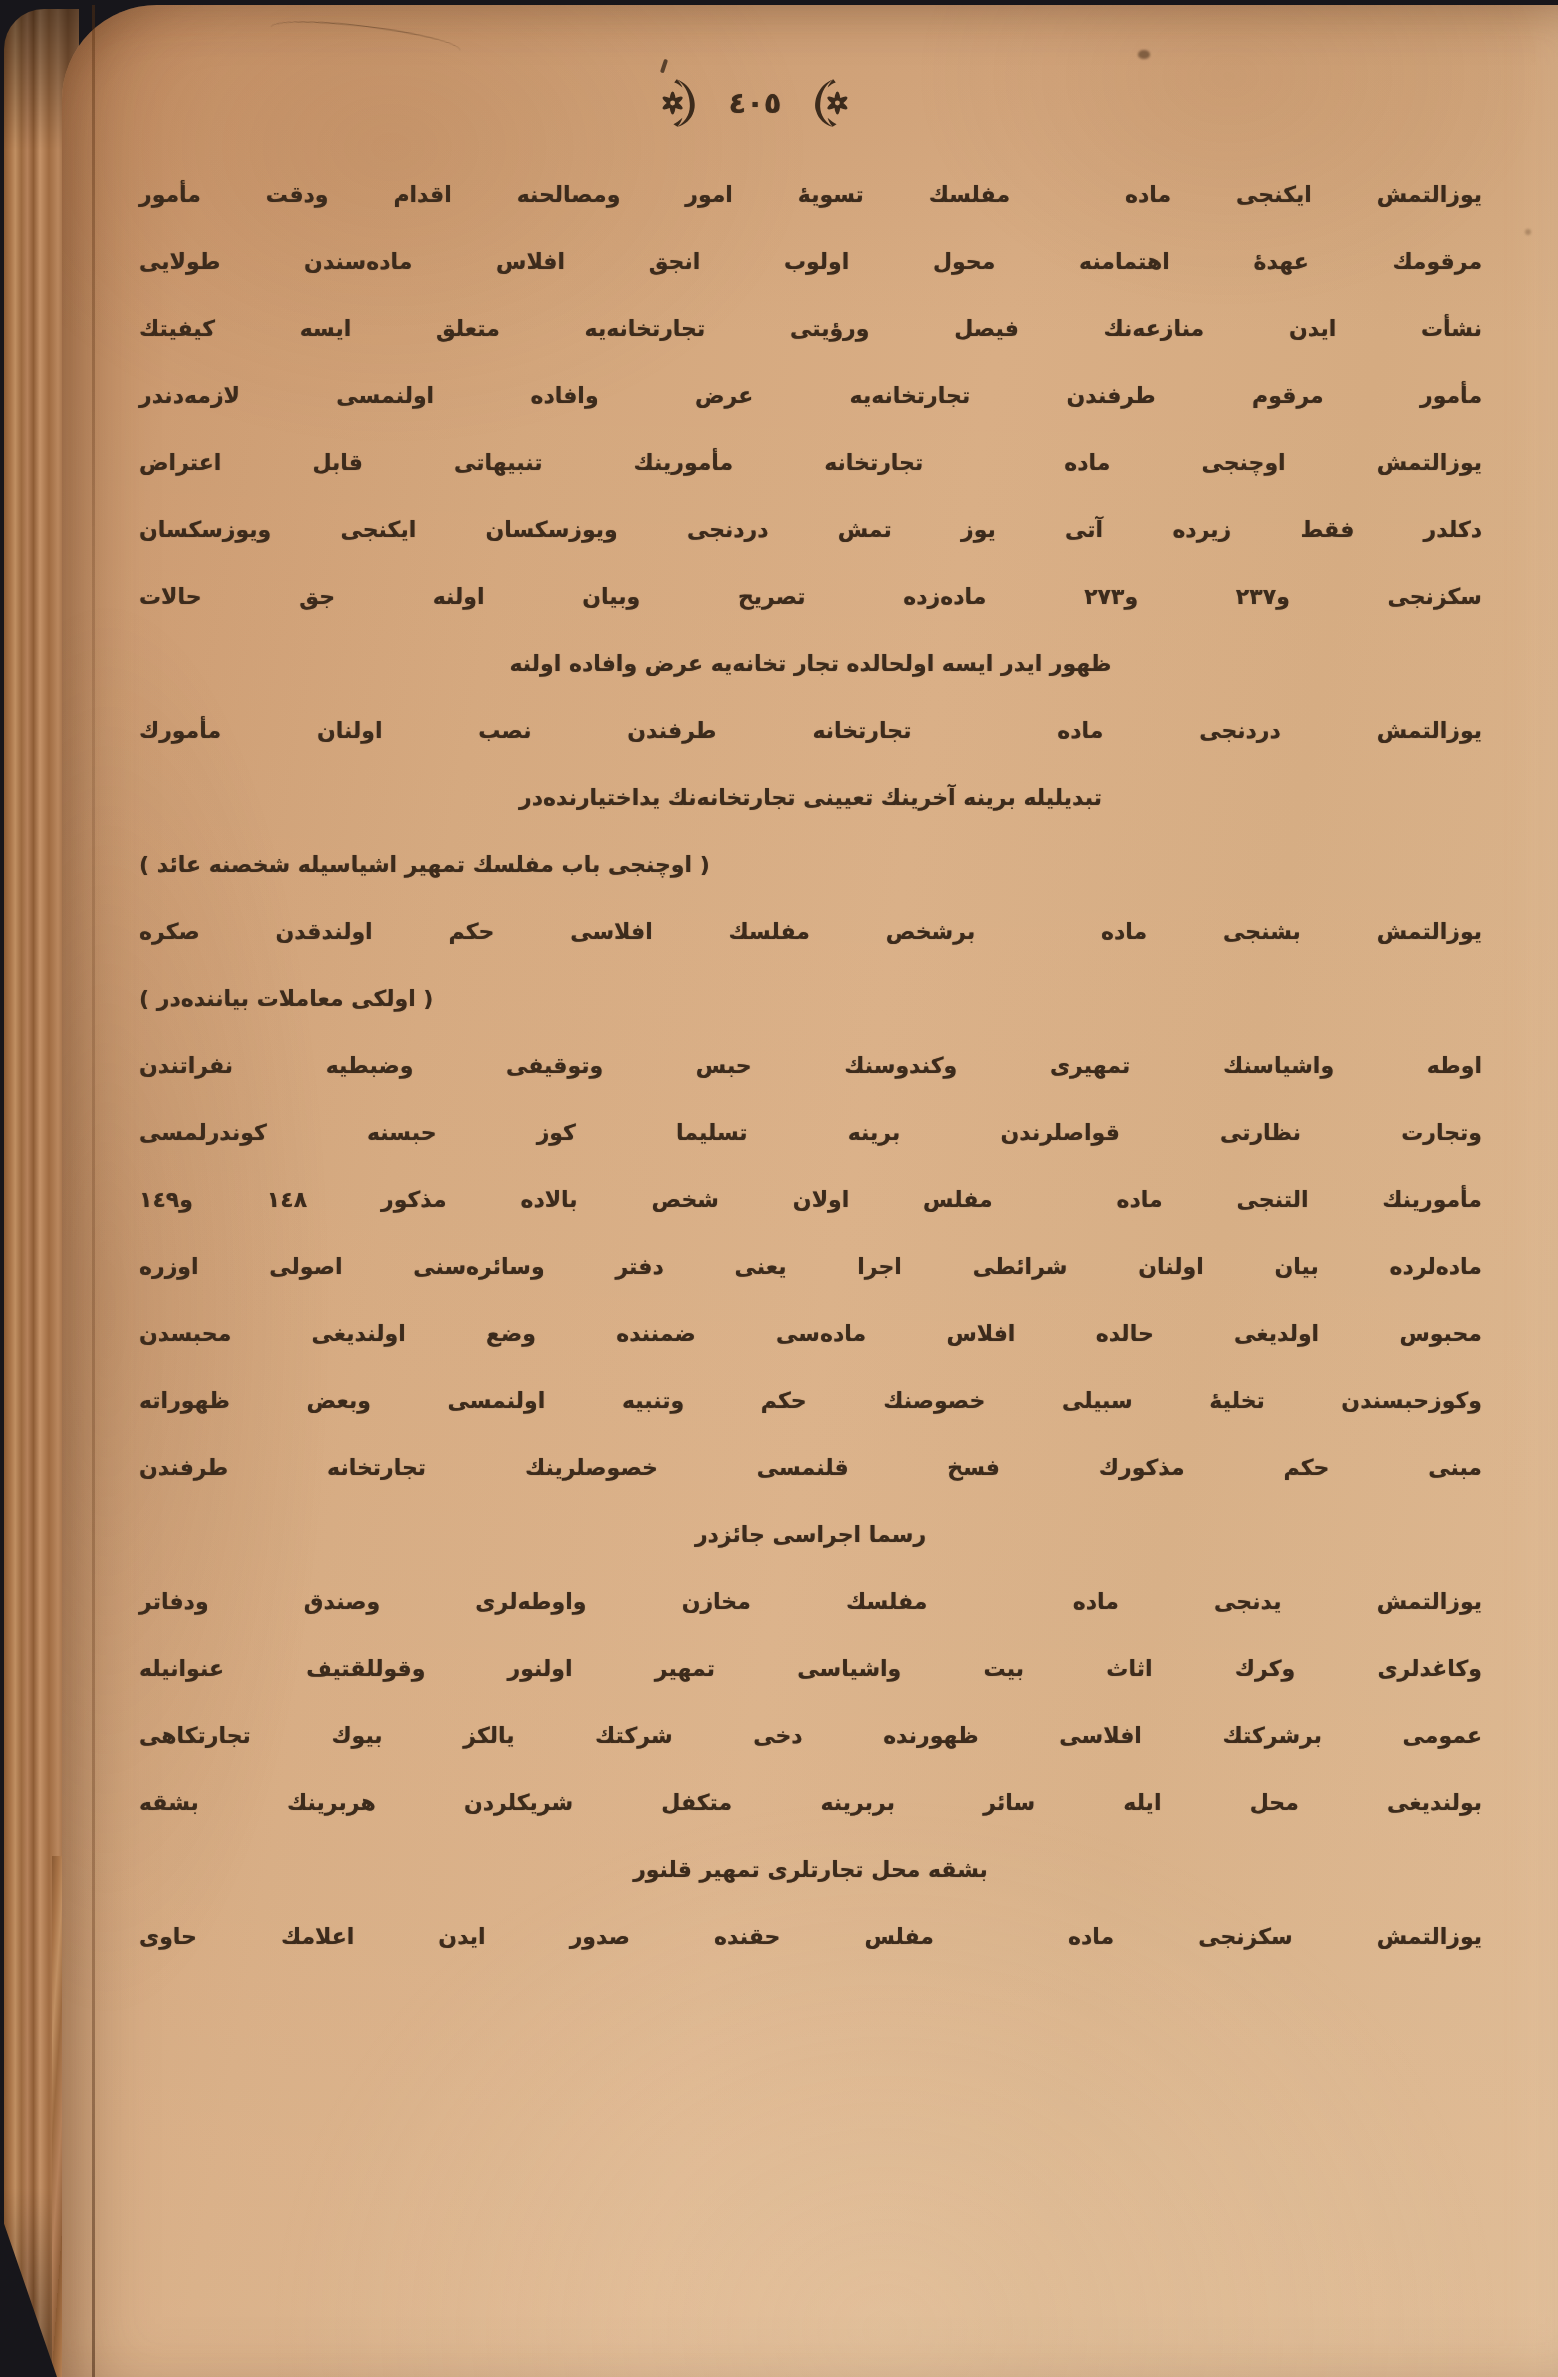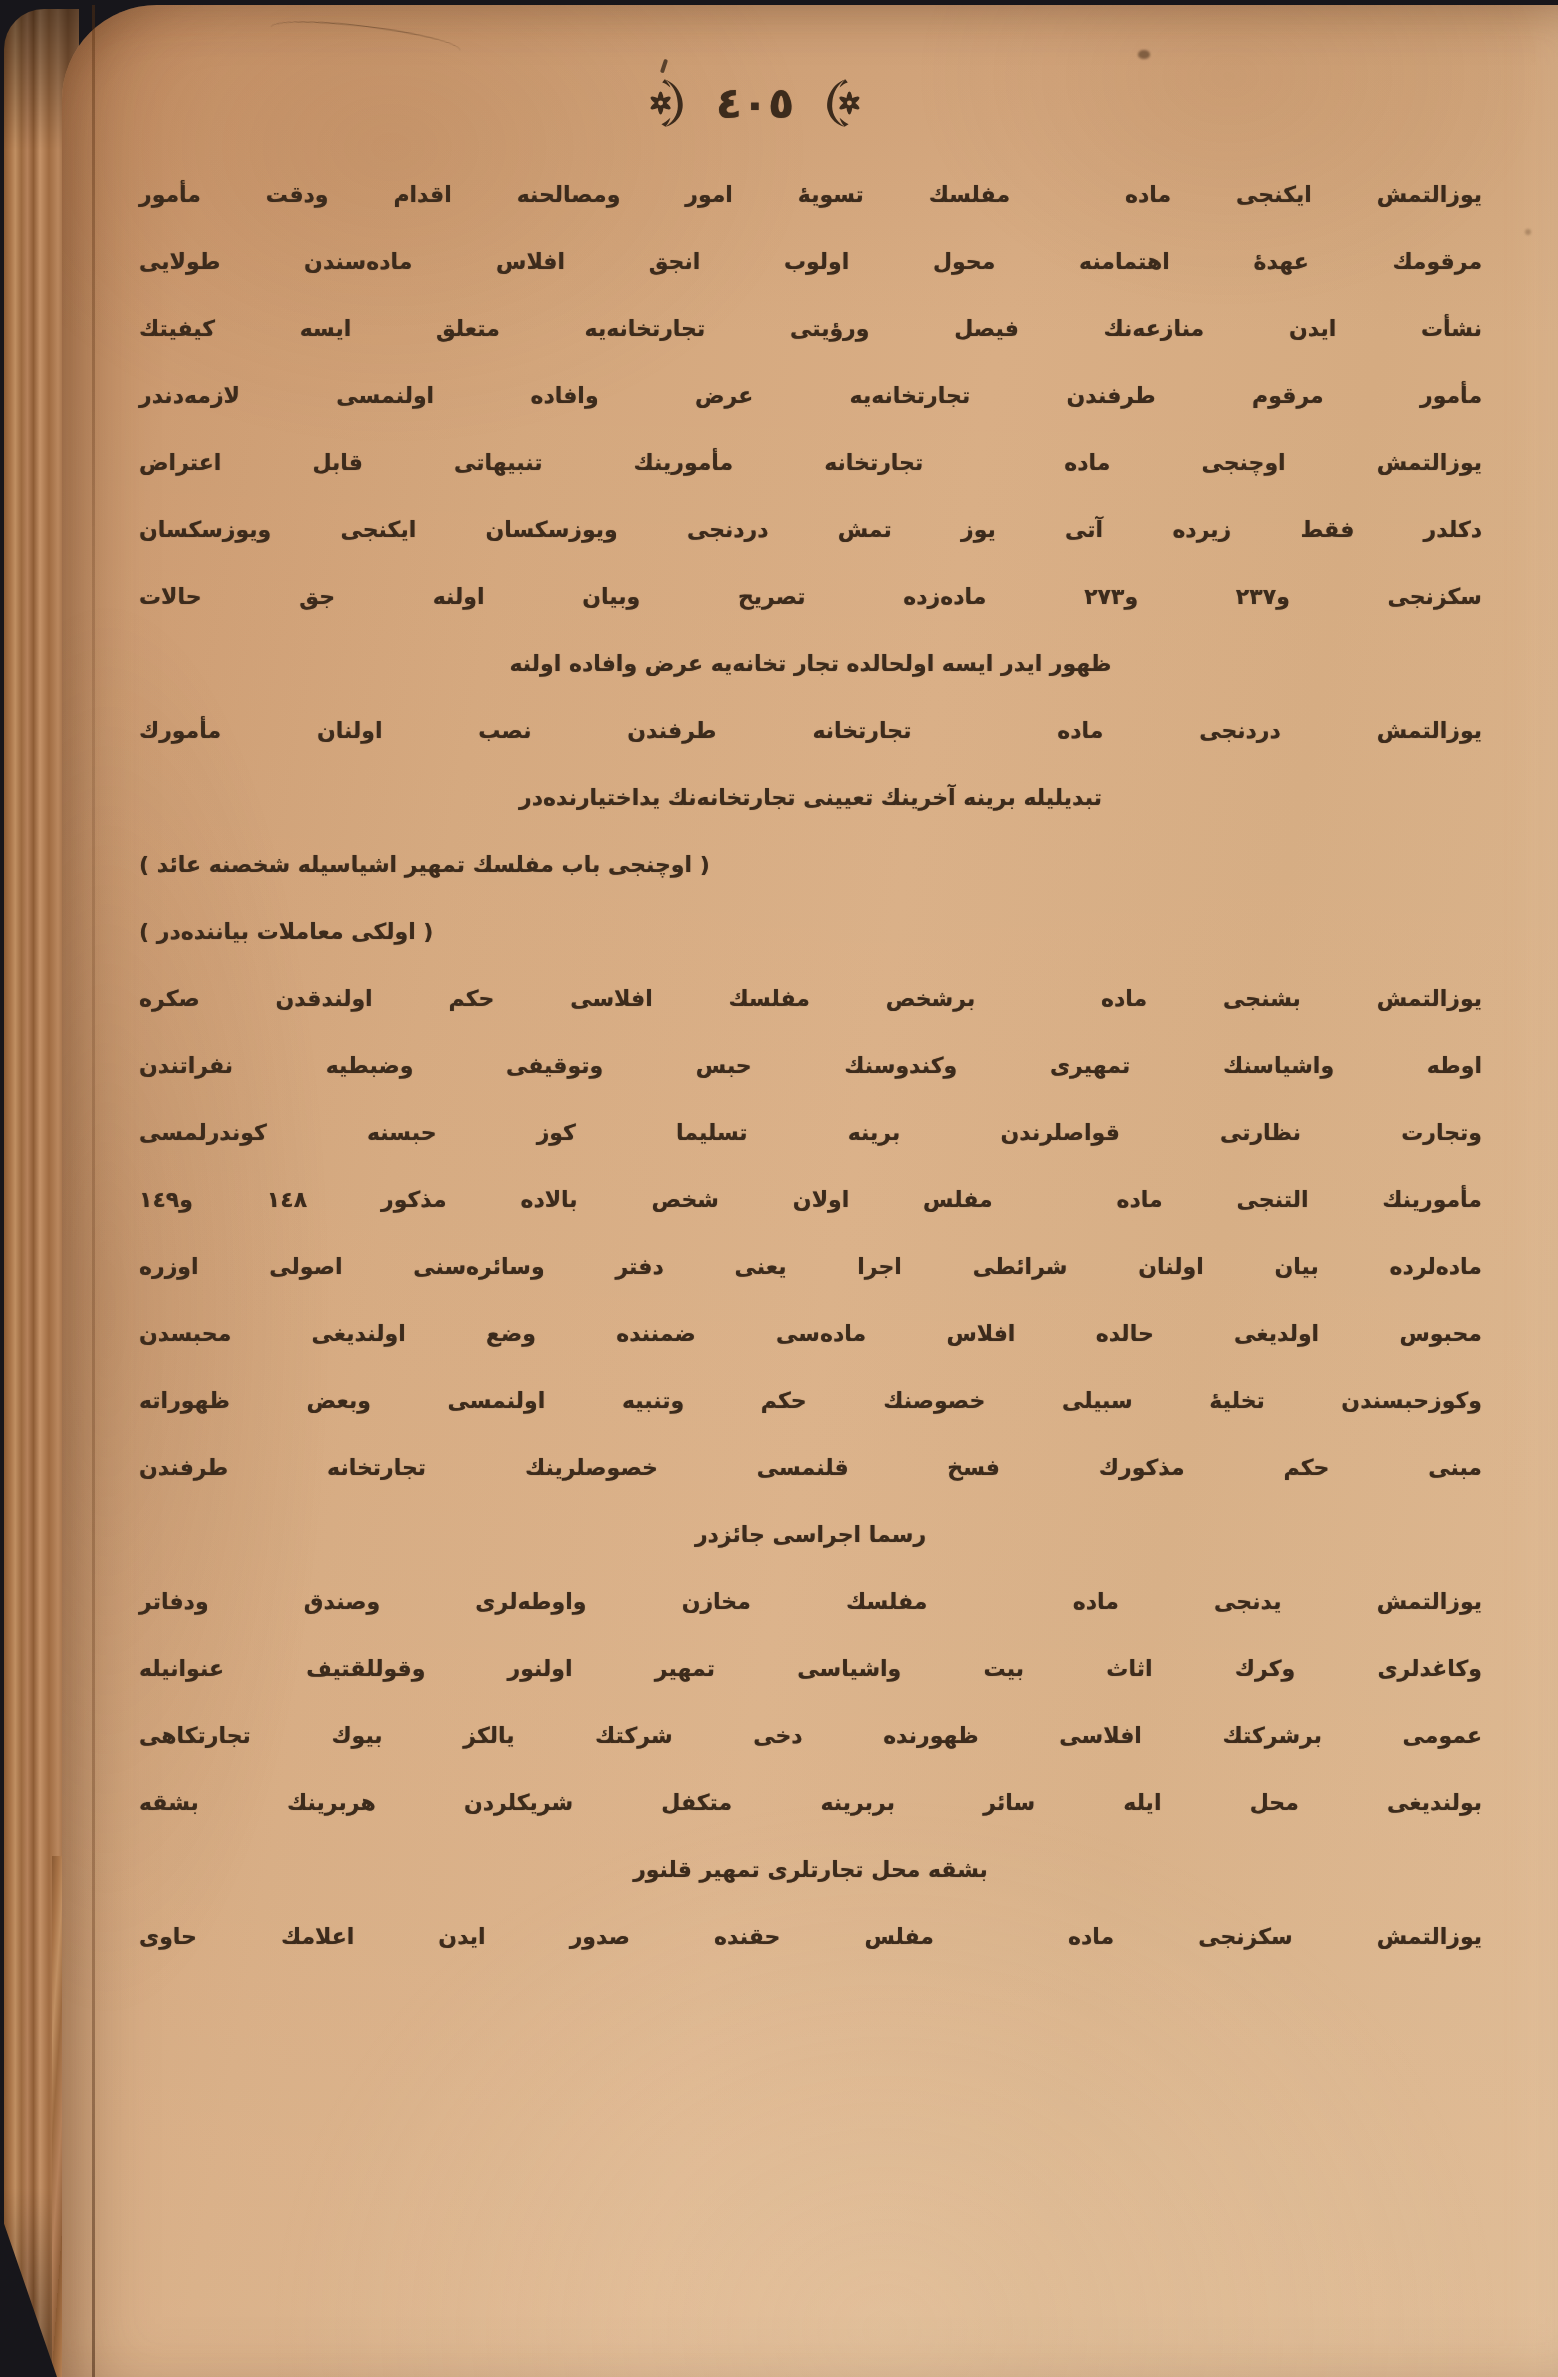--- a/index.html
+++ b/index.html
@@ -73,21 +73,21 @@
     border-top:1.7px solid rgba(70,45,25,.5);
     border-radius:50%;transform:rotate(7deg);filter:blur(0.5px);
   }
   
   .page-heading{
     position:absolute;top:76px;left:0;width:100%;
     display:flex;align-items:center;justify-content:center;gap:26px;
     color:var(--ink);transform:translateX(-24px);
   }
   .folio-number{
-    font-size:43px;font-weight:bold;letter-spacing:5.2px;
+    font-size:29px;font-weight:bold;letter-spacing:5.2px;
     text-shadow:0 0 0.9px rgba(60,35,15,.6);
   }
   .fleuron{width:49px;height:54px;display:block;}
   .fleuron svg{width:100%;height:100%;fill:var(--ink);}
   .fleuron.right svg{transform:scaleX(-1);}
   .head-tick{
     position:absolute;width:3.5px;height:14px;background:var(--ink);
     transform:rotate(18deg);border-radius:1.7px;
     margin-top:-75px;margin-left:-182px;opacity:.8;
   }
@@ -160,22 +160,22 @@
     <div class="text-line justify"><span>مرقومك عهدهٔ اهتمامنه محول اولوب انجق افلاس ماده‌سندن طولايى</span></div>
     <div class="text-line justify"><span>نشأت ايدن منازعه‌نك فيصل ورؤيتى تجارتخانه‌يه متعلق ايسه كيفيتك</span></div>
     <div class="text-line justify"><span>مأمور مرقوم طرفندن تجارتخانه‌يه عرض وافاده اولنمسى لازمه‌دندر</span></div>
     <div class="text-line justify"><span class="article-head">يوزالتمش اوچنجى ماده</span> <span>تجارتخانه مأمورينك تنبيهاتى قابل اعتراض</span></div>
     <div class="text-line justify"><span>دكلدر فقط زيرده آتى يوز تمش دردنجى ويوزسكسان ايكنجى ويوزسكسان</span></div>
     <div class="text-line justify"><span>سكزنجى و٢٣٧ و٢٧٣ ماده‌زده تصريح وبيان اولنه جق حالات</span></div>
     <div class="text-line start"><span>ظهور ايدر ايسه اولحالده تجار تخانه‌يه عرض وافاده اولنه</span></div>
     <div class="text-line justify"><span class="article-head">يوزالتمش دردنجى ماده</span> <span>تجارتخانه طرفندن نصب اولنان مأمورك</span></div>
     <div class="text-line start"><span>تبديليله برينه آخرينك تعيينى تجارتخانه‌نك يداختيارنده‌در</span></div>
     <div class="text-line center"><span>( اوچنجى باب مفلسك تمهير اشياسيله شخصنه عائد )</span></div>
+    <div class="text-line justify"><span class="article-head">يوزالتمش بشنجى ماده</span> <span>برشخص مفلسك افلاسى حكم اولندقدن صكره</span></div>
     <div class="text-line center"><span>( اولكى معاملات بياننده‌در )</span></div>
-    <div class="text-line justify"><span class="article-head">يوزالتمش بشنجى ماده</span> <span>برشخص مفلسك افلاسى حكم اولندقدن صكره</span></div>
     <div class="text-line justify"><span>اوطه واشياسنك تمهيرى وكندوسنك حبس وتوقيفى وضبطيه نفراتندن</span></div>
     <div class="text-line justify"><span>وتجارت نظارتى قواصلرندن برينه تسليما كوز حبسنه كوندرلمسى</span></div>
     <div class="text-line justify"><span class="article-head">مأمورينك التنجى ماده</span> <span>مفلس اولان شخص بالاده مذكور ١٤٨ و١٤٩</span></div>
     <div class="text-line justify"><span>ماده‌لرده بيان اولنان شرائطى اجرا يعنى دفتر وسائره‌سنى اصولى اوزره</span></div>
     <div class="text-line justify"><span>محبوس اولديغى حالده افلاس ماده‌سى ضمننده وضع اولنديغى محبسدن</span></div>
     <div class="text-line justify"><span>وكوزحبسندن تخليهٔ سبيلى خصوصنك حكم وتنبيه اولنمسى وبعض ظهوراته</span></div>
     <div class="text-line justify"><span>مبنى حكم مذكورك فسخ قلنمسى خصوصلرينك تجارتخانه طرفندن</span></div>
     <div class="text-line start"><span>رسما اجراسى جائزدر</span></div>
     <div class="text-line justify"><span class="article-head">يوزالتمش يدنجى ماده</span> <span>مفلسك مخازن واوطه‌لرى وصندق ودفاتر</span></div>
     <div class="text-line justify"><span>وكاغدلرى وكرك اثاث بيت واشياسى تمهير اولنور وقوللقتيف عنوانيله</span></div>

